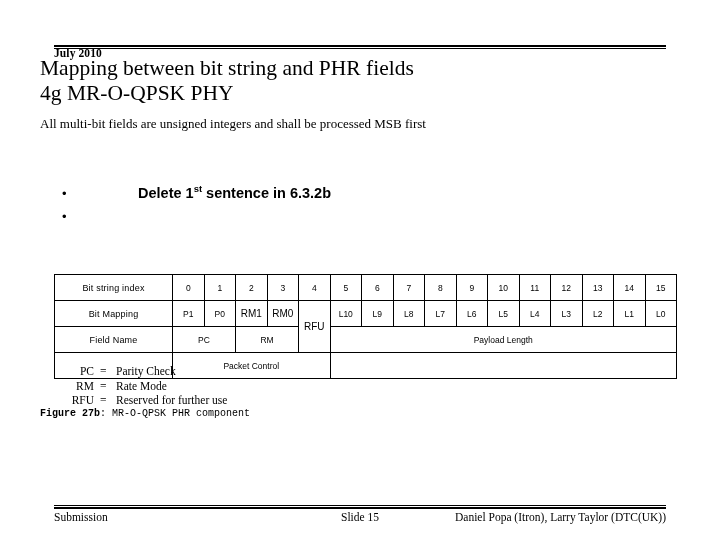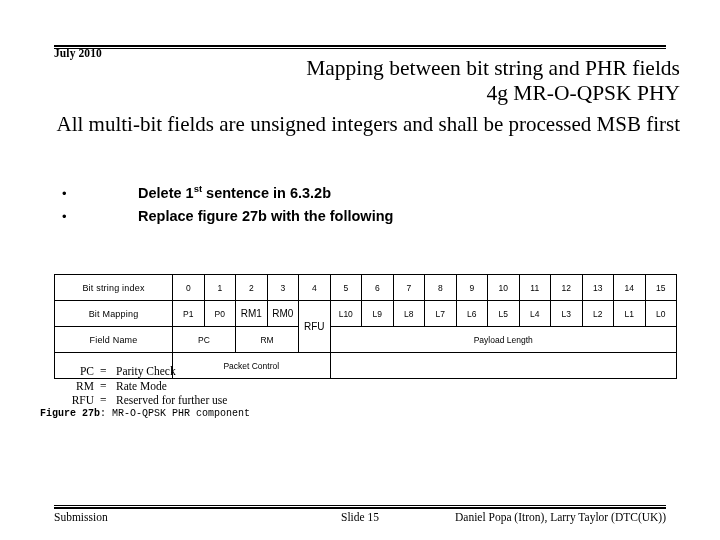--- a/index.html
+++ b/index.html
@@ -65,31 +65,31 @@
     height: 1px;
     background: #000;
   }
 
   
   .title-block {
     position: absolute;
     left: 40px;
     top: 56px;
     width: 640px;
-    text-align: right;
+    text-align: left;
   }
   .title-line {
     font-family: "Liberation Serif", "DejaVu Serif", serif;
     font-size: 21.5px;
     line-height: 25px;
     white-space: nowrap;
   }
   .subtitle-line {
     font-family: "Liberation Serif", "DejaVu Serif", serif;
-    font-size: 21px;
+    font-size: 13px;
     line-height: 24px;
     margin-top: 6px;
     white-space: nowrap;
   }
 
   
   .bullets {
     position: absolute;
     left: 56px;
     top: 182px;
@@ -267,21 +267,20 @@
   <div class="subtitle-line">All multi-bit fields are unsigned integers and shall be processed MSB first</div>
 </div>
 
 <div class="bullets">
   <div class="bullet-row">
     <span class="bullet-dot">•</span>
     <span class="bullet-text"><span>Delete 1</span><sup>st</sup><span> sentence in 6.3.2b</span></span>
   </div>
   <div class="bullet-row">
     <span class="bullet-dot">•</span>
-    <span class="bullet-text"><span>Replace figure 27b with the following</span></span>
   </div>
 </div>
 
 <table class="fig-table">
   <colgroup>
     <col style="width:118px">
     <col style="width:31.5px">
       <col style="width:31.5px">
       <col style="width:31.5px">
       <col style="width:31.5px">

